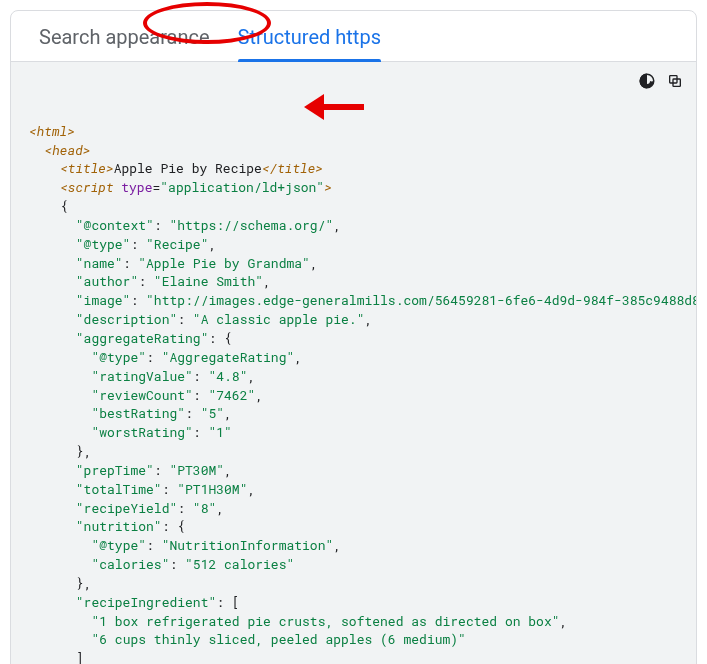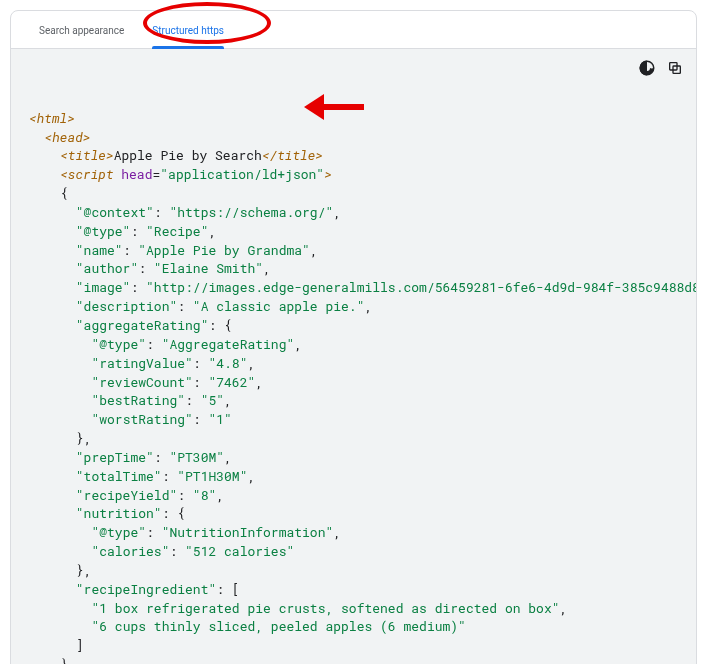--- a/index.html
+++ b/index.html
@@ -16,21 +16,21 @@
     background: #fff;
   }
   .tabs {
     display: flex;
     border-bottom: 1px solid #dadce0;
     padding: 0 14px;
     position: relative;
   }
   .tab {
     padding: 14px 14px 12px 14px;
-    font-size: 10px;
+    font-size: 20px;
     color: #5f6368;
     cursor: pointer;
     position: relative;
   }
   .tab.active {
     color: #1a73e8;
   }
   .tab.active::after {
     content: "";
     position: absolute;
@@ -122,22 +122,22 @@
       </div>
       <div class="icon-btn">
         <svg width="16" height="16" viewBox="0 0 24 24" fill="none" stroke="currentColor" stroke-width="2">
             <rect x="9" y="9" width="11" height="11" rx="1"></rect>
             <rect x="4" y="4" width="11" height="11" rx="1"></rect>
           </svg>
       </div>
     </div>
 <span id="codeTarget"><span class="t-tag">&lt;html&gt;</span>
   <span class="t-tag">&lt;head&gt;</span>
-    <span class="t-tag">&lt;title&gt;</span><span class="t-text">Apple Pie by Search</span><span class="t-tag">&lt;/title&gt;</span>
-    <span class="t-tag">&lt;script </span><span class="t-attr">head</span><span class="t-punct">=</span><span class="t-str">"application/ld+json"</span><span class="t-tag">&gt;</span>
+    <span class="t-tag">&lt;title&gt;</span><span class="t-text">Apple Pie by Recipe</span><span class="t-tag">&lt;/title&gt;</span>
+    <span class="t-tag">&lt;script </span><span class="t-attr">type</span><span class="t-punct">=</span><span class="t-str">"application/ld+json"</span><span class="t-tag">&gt;</span>
     <span class="t-punct">{</span>
       <span class="t-str">"@context"</span><span class="t-punct">: </span><span class="t-str">"https://schema.org/"</span><span class="t-punct">,</span>
       <span class="t-str">"@type"</span><span class="t-punct">: </span><span class="t-str">"Recipe"</span><span class="t-punct">,</span>
       <span class="t-str">"name"</span><span class="t-punct">: </span><span class="t-str">"Apple Pie by Grandma"</span><span class="t-punct">,</span>
       <span class="t-str">"author"</span><span class="t-punct">: </span><span class="t-str">"Elaine Smith"</span><span class="t-punct">,</span>
       <span class="t-str">"image"</span><span class="t-punct">: </span><span class="t-str">"http://images.edge-generalmills.com/56459281-6fe6-4d9d-984f-385c9488d824.jpg"</span>
       <span class="t-str">"description"</span><span class="t-punct">: </span><span class="t-str">"A classic apple pie."</span><span class="t-punct">,</span>
       <span class="t-str">"aggregateRating"</span><span class="t-punct">: </span><span class="t-punct">{</span>
         <span class="t-str">"@type"</span><span class="t-punct">: </span><span class="t-str">"AggregateRating"</span><span class="t-punct">,</span>
         <span class="t-str">"ratingValue"</span><span class="t-punct">: </span><span class="t-str">"4.8"</span><span class="t-punct">,</span>

